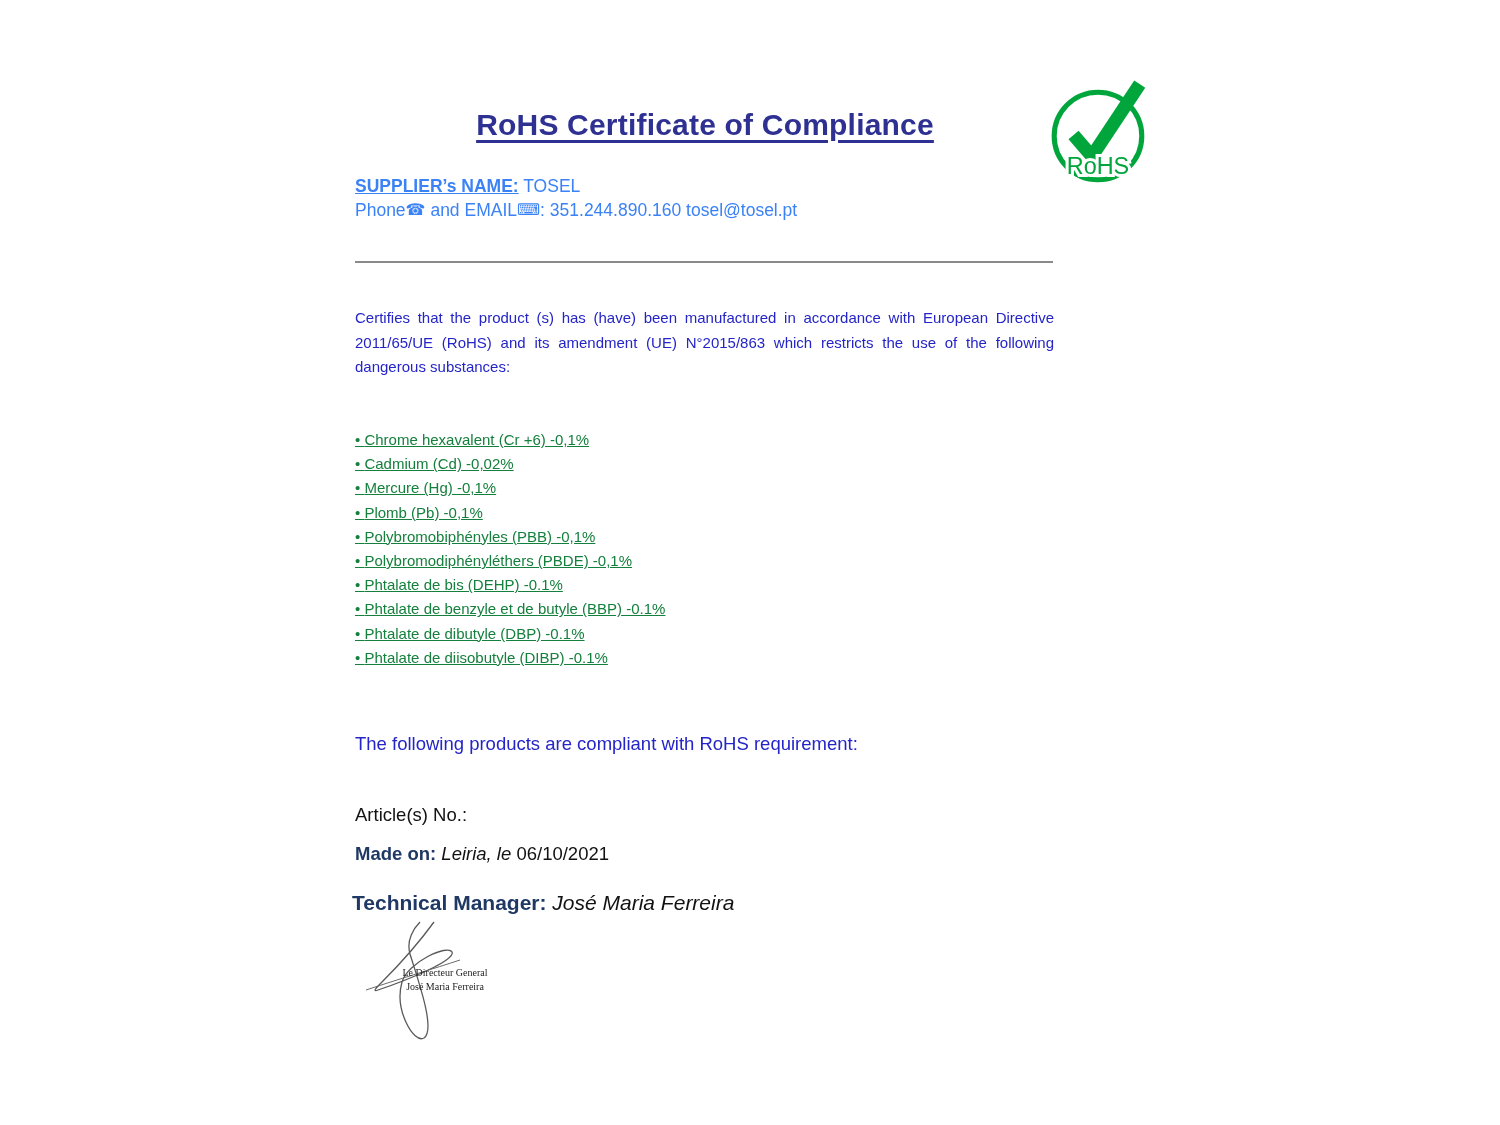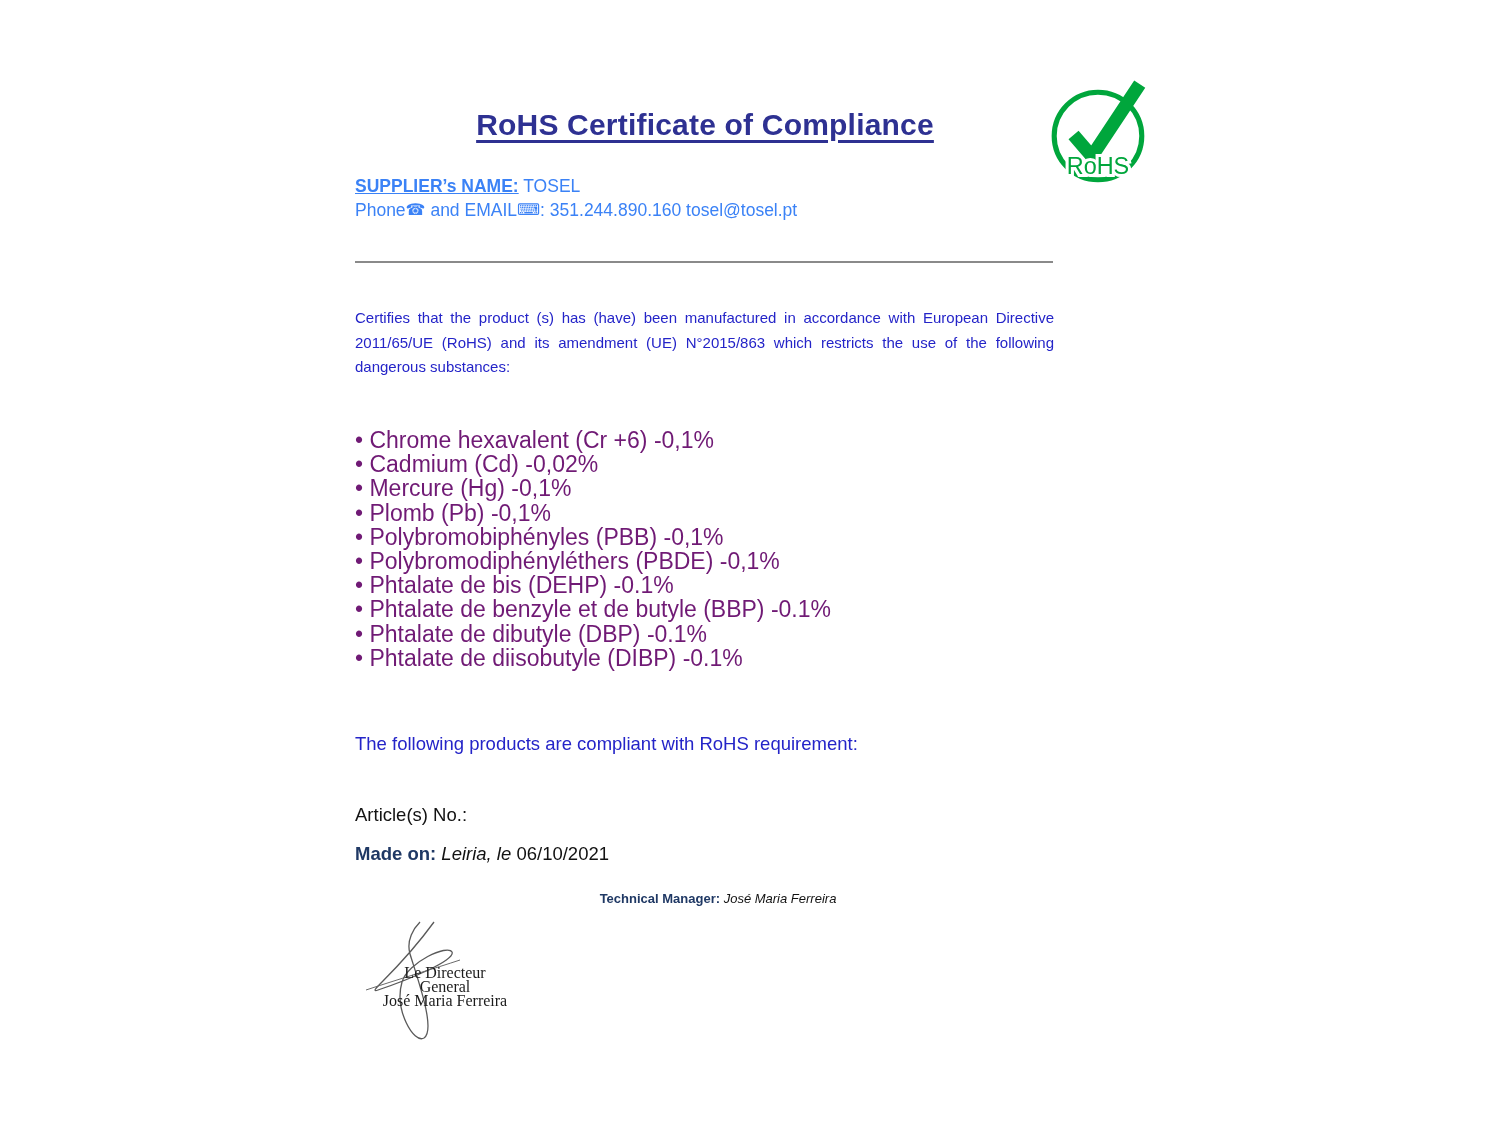--- a/index.html
+++ b/index.html
@@ -16,33 +16,33 @@
   .supplier{position:absolute;top:174px;left:355px;width:700px;font-size:17.5px;line-height:24px;color:#3b82f6;}
   .supplier .lbl-strong{font-weight:bold;text-decoration:underline;}
   .glyph{font-size:16px;position:relative;top:-1px;}
   .divider{position:absolute;top:261px;left:355px;width:698px;border-top:2px solid #8a8a8a;}
   .certifies{
     position:absolute;top:306px;left:355px;width:699px;
     font-size:15px;line-height:24.5px;color:#2424C8;text-align:justify;
   }
   .substances{
     position:absolute;top:428px;left:355px;width:700px;margin:0;padding:0;list-style:none;
-    font-size:23px;line-height:24.2px;color:#701a75;
+    font-size:15px;line-height:24.2px;color:#15803d;text-decoration:underline;
   }
   .substances li::before{content:"• ";}
   .compliance{position:absolute;top:733px;left:355px;width:700px;font-size:18.5px;color:#2424C8;}
   .articles{position:absolute;top:775px;left:355px;width:700px;font-size:18.5px;color:#121212;margin-top:29px;}
   .made-on{position:absolute;top:843px;left:355px;width:700px;font-size:18.5px;color:#121212;}
-  .tech{position:absolute;top:891px;left:368px;width:700px;font-size:13px;color:#121212;text-align:center;}
+  .tech{position:absolute;top:891px;left:352px;width:700px;font-size:21px;color:#121212;}
   .label-navy{font-weight:bold;color:#1F3864;}
   .italic{font-style:italic;}
   .sig-svg{position:absolute;top:920px;left:356px;width:150px;height:130px;}
   .stamp{
     position:absolute;top:966px;left:381px;width:128px;text-align:center;
-    font-family:"Liberation Serif",serif;font-size:16px;line-height:14px;color:#1c1c1c;
+    font-family:"Liberation Serif",serif;font-size:10px;line-height:14px;color:#1c1c1c;
   }
 </style>
 </head>
 <body>
 
 <div class="page">
 
   <div class="title">
     <span class="underlined">RoHS Certificate of Compliance</span>
   </div>

